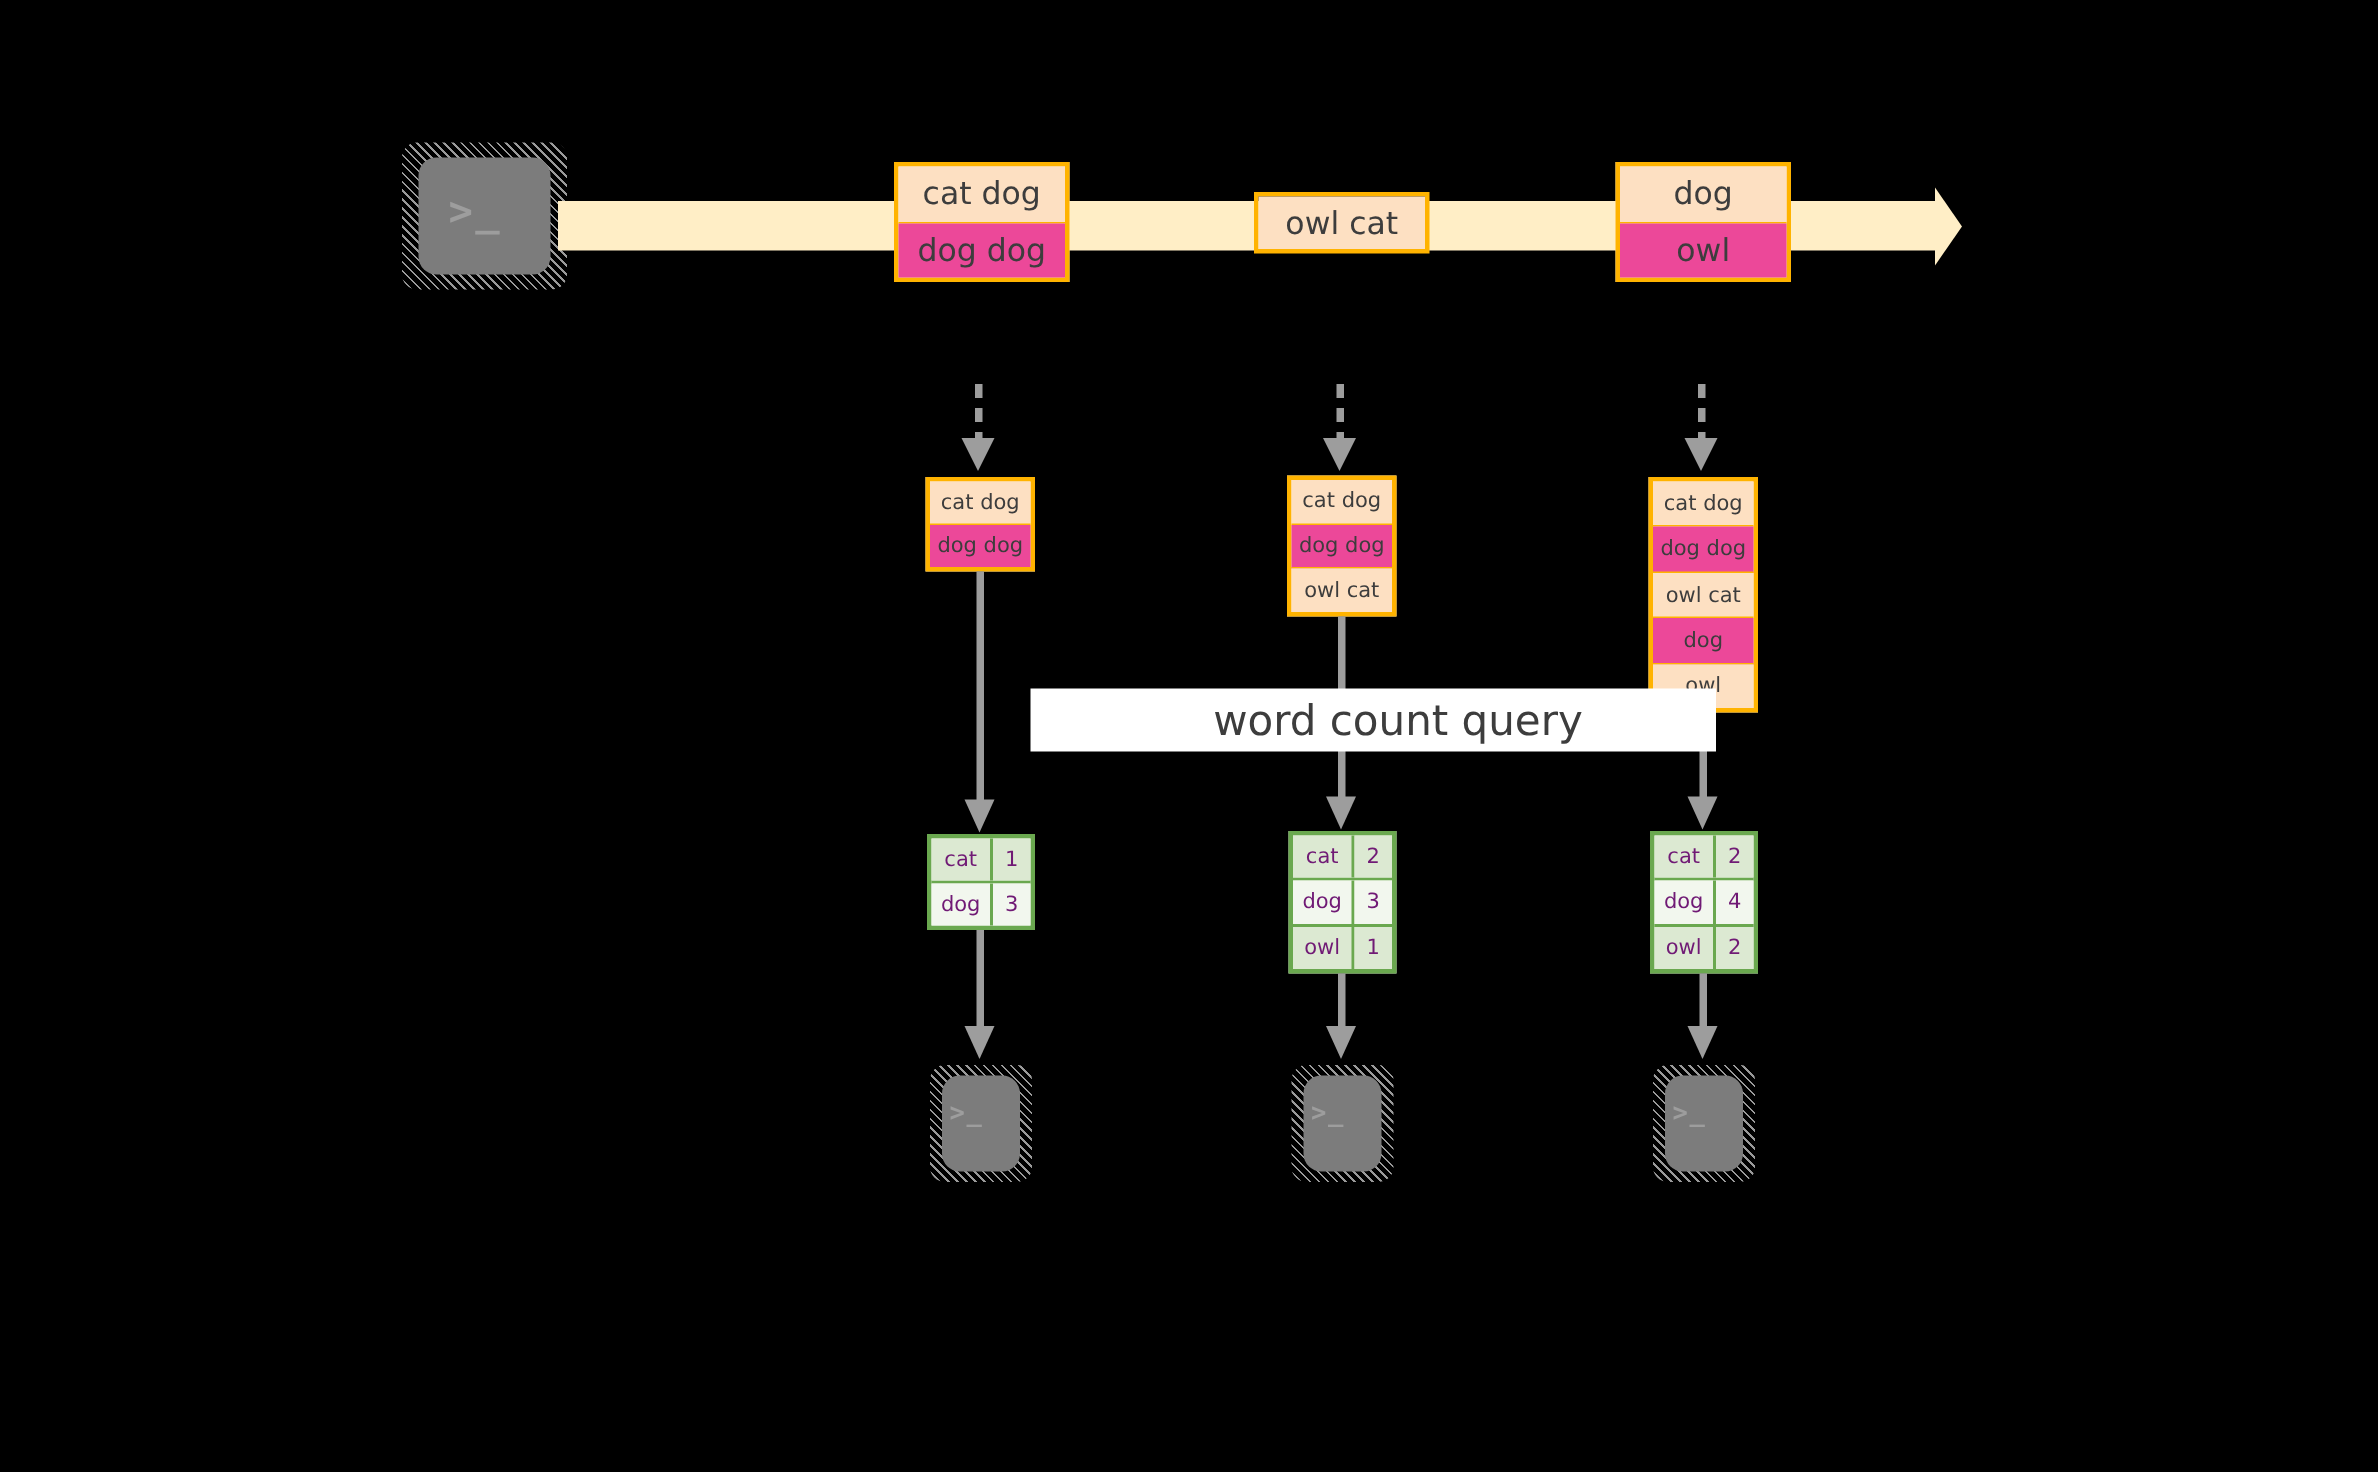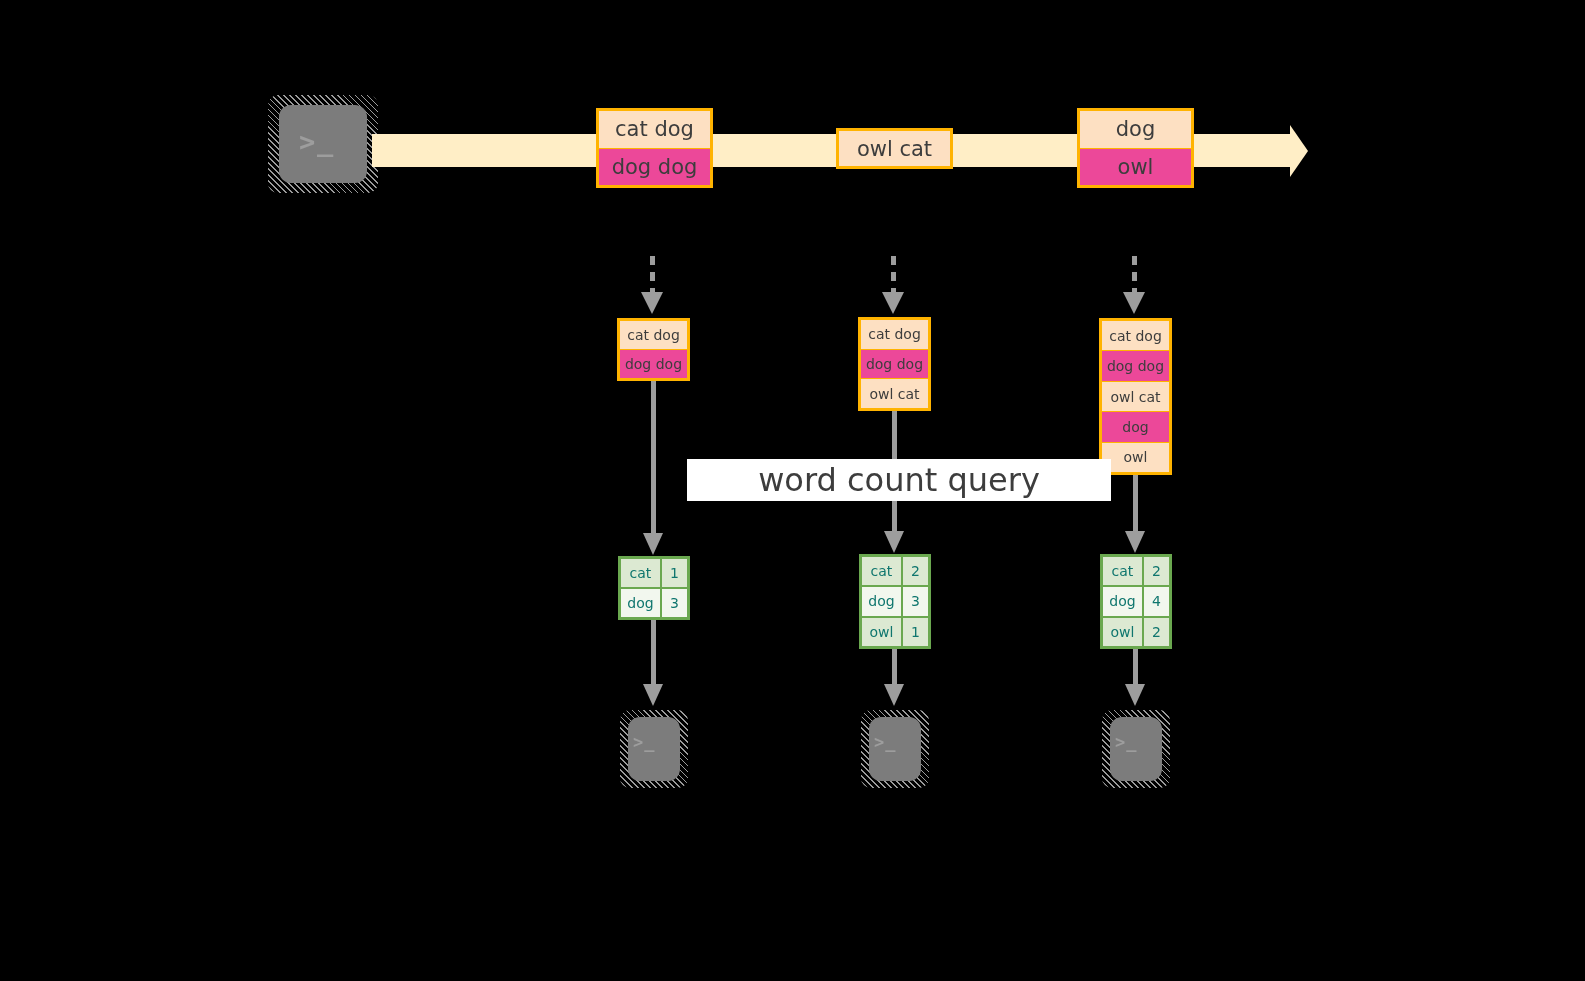--- a/index.html
+++ b/index.html
@@ -95,21 +95,21 @@
     display: flex;
     border-bottom: 2px solid #6aa84f;
   }
   .gbox .grow:last-child { border-bottom: none; }
   .gbox .gword,
   .gbox .gcount {
     box-sizing: border-box;
     display: flex;
     align-items: center;
     justify-content: center;
-    color: #0f766e;
+    color: #701a75;
     background: #f2f7ee;
     white-space: nowrap;
   }
   .gbox .gword {
     flex: 0 0 62%;
     border-right: 2px solid #6aa84f;
   }
   .gbox .gcount { flex: 1 1 auto; }
   .gbox .grow.shade .gword,
   .gbox .grow.shade .gcount { background: #dce9d2; }
@@ -300,15 +300,15 @@
               border-left:10px solid transparent;
               border-right:10px solid transparent;
               border-top:22px solid #9d9d9d;"></div>
 
   <div class="terminal" style="left:1102px; top:710px; width:68px; height:78px;">
     <div class="hatch"></div>
     <div class="face" style="left:8px; top:7px; right:8px; bottom:7px;"></div>
     <div class="glyph" style="left:13px; top:24px; font-size:17px;">&gt;_</div>
   </div>
 
-  <div class="query-label" style="left:687px; top:459px; width:424px; height:42px; font-size:32px;">word count query</div>
+  <div class="query-label" style="left:687px; top:459px; width:424px; height:42px; font-size:28px;padding-left:33px;">word count query</div>
 
 </div>
 
 </body></html>

